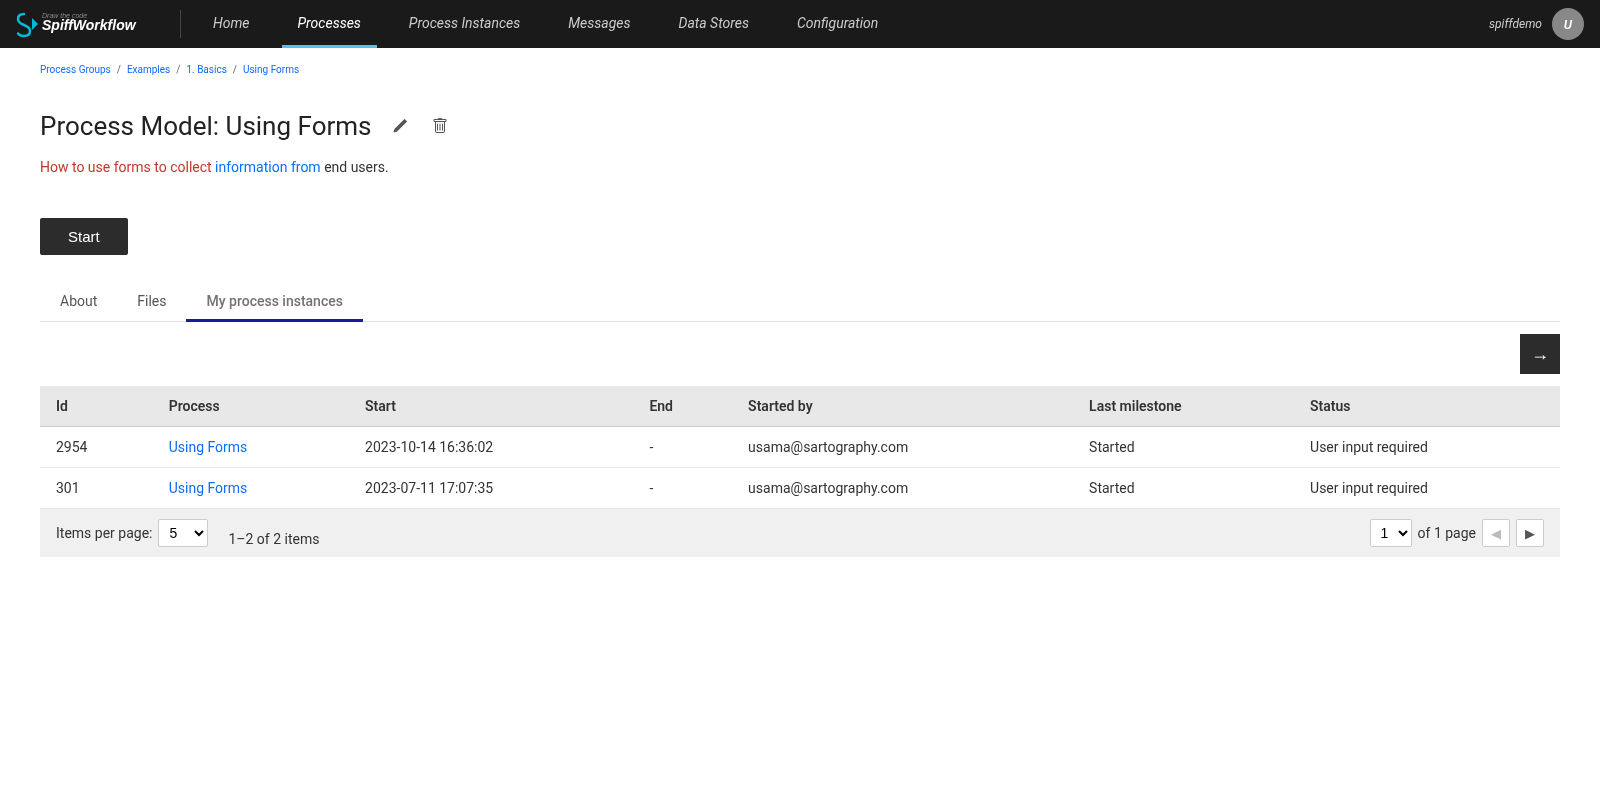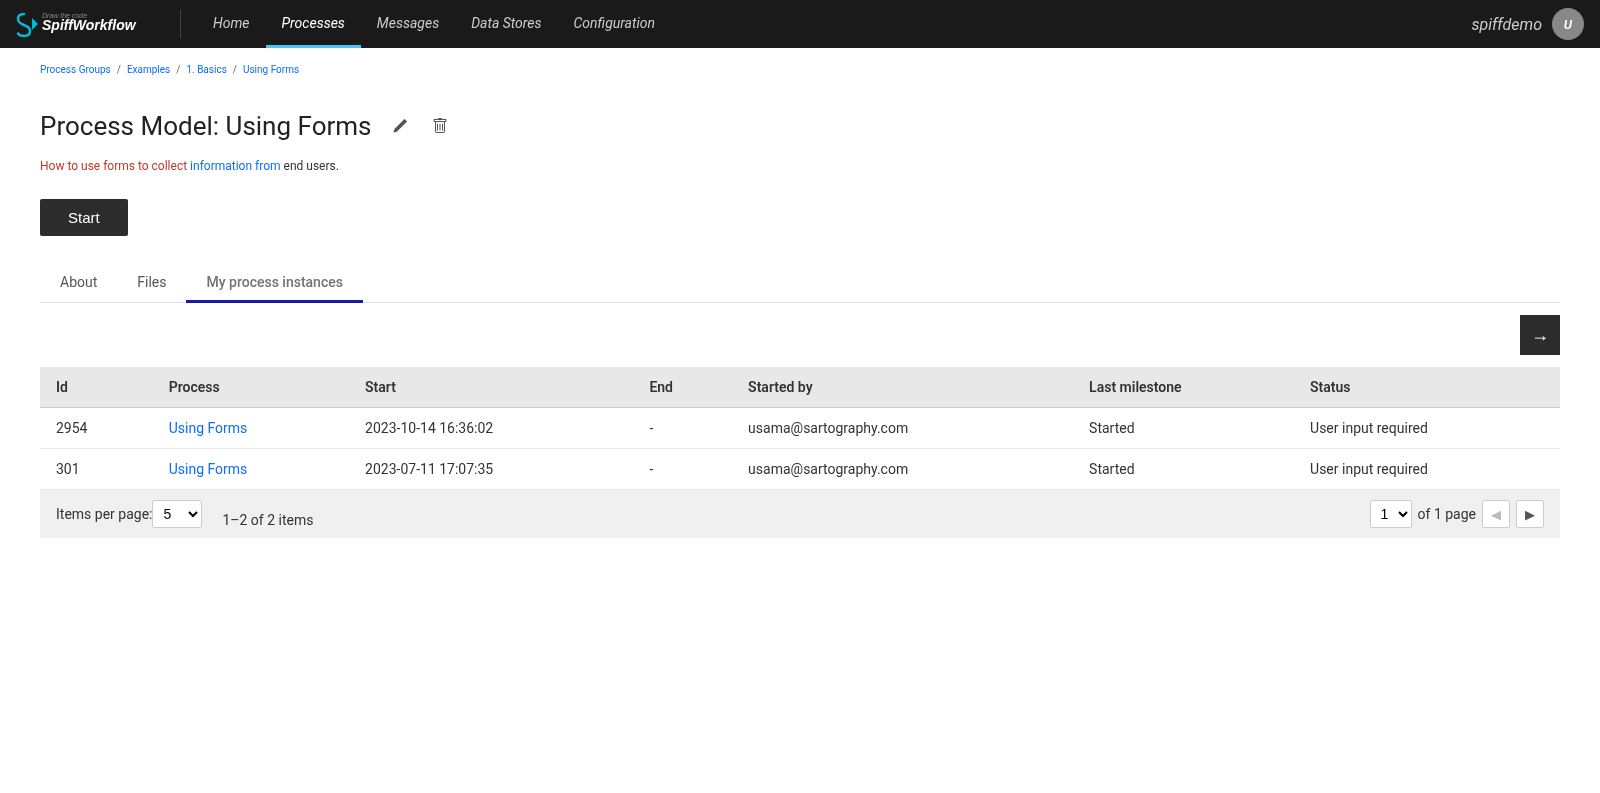--- a/index.html
+++ b/index.html
@@ -23,21 +23,21 @@
     .logo-svg { width: 140px; height: 32px; }
     .navbar-divider {
       width: 1px;
       height: 28px;
       background: #444;
       margin-right: 16px;
     }
     .nav-links {
       display: flex;
       align-items: center;
-      gap: 0;
+      gap: 16px;
     }
     .nav-link {
       color: #ccc;
       text-decoration: none;
       padding: 14px 16px;
       font-size: 14px;
       cursor: pointer;
       border-bottom: 3px solid transparent;
       height: 48px;
       display: flex;
@@ -48,21 +48,21 @@
       border-bottom: 3px solid #4fc3f7;
     }
     .navbar-right {
       margin-left: auto;
       display: flex;
       align-items: center;
       gap: 10px;
     }
     .user-name {
       color: #ccc;
-      font-size: 16px;
+      font-size: 12px;
     }
     .user-avatar {
       width: 32px;
       height: 32px;
       background: #888;
       border-radius: 50%;
       display: flex;
       align-items: center;
       justify-content: center;
       color: #fff;
@@ -106,22 +106,22 @@
       border: none;
       cursor: pointer;
       color: #555;
       font-size: 16px;
       padding: 4px;
       display: flex;
       align-items: center;
     }
 
     .description {
-      font-size: 12px;
-      margin-bottom: 24px;
+      font-size: 14px;
+      margin-bottom: 40px;
       line-height: 1.5;
     }
     .desc-red { color: #c0392b; }
     .desc-blue { color: #0d6efd; }
     .desc-black { color: #333; }
 
     
     .start-btn {
       background: #2c2c2c;
       color: #fff;
@@ -203,20 +203,21 @@
     .pagination-row {
       display: flex;
       align-items: center;
       padding: 10px 16px;
       background: #f0f0f0;
       gap: 12px;
     }
     .items-per-page {
       display: flex;
       align-items: center;
+      gap: 6px;
       font-size: 14px;
     }
     .per-page-select {
       border: 1px solid #ccc;
       background: #fff;
       padding: 4px 6px;
       font-size: 14px;
       cursor: pointer;
       border-radius: 2px;
     }
@@ -270,20 +271,21 @@
 
       <polygon points="16,10 22,16 16,22" fill="#00bcd4"></polygon>
       <text x="26" y="22" font-family="Arial, sans-serif" font-size="14" font-weight="700" fill="#ffffff">SpiffWorkflow</text>
       <text x="26" y="10" font-family="Arial, sans-serif" font-size="7" fill="#888">Draw the code</text>
     </svg>
   </div>
   <div class="navbar-divider"></div>
   <div class="nav-links">
     <a class="nav-link">Home</a>
     <a class="nav-link active">Processes</a>
+    <a class="nav-link">Process Instances</a>
     <a class="nav-link">Messages</a>
     <a class="nav-link">Data Stores</a>
     <a class="nav-link">Configuration</a>
   </div>
   <div class="navbar-right">
     <span class="user-name">spiffdemo</span>
     <div class="user-avatar">U</div>
   </div>
 </nav>
 

